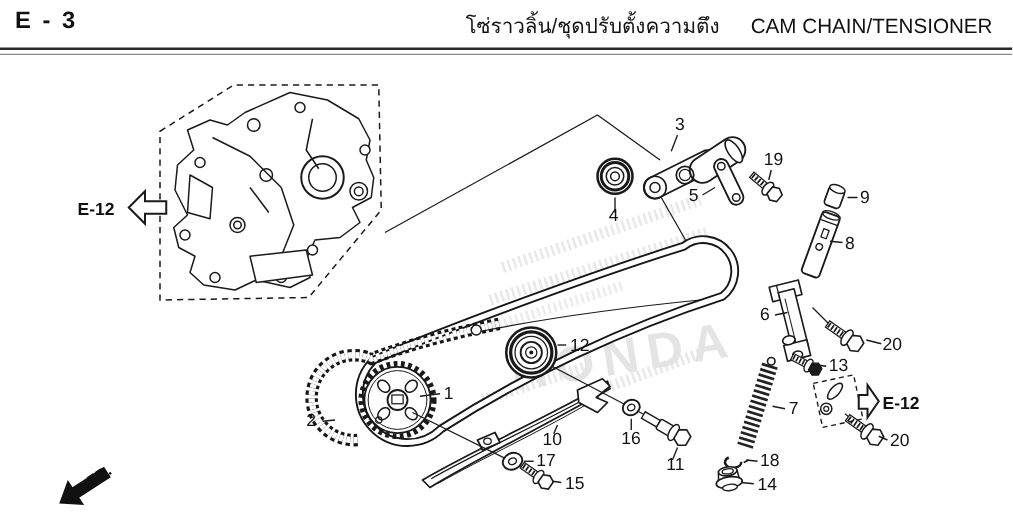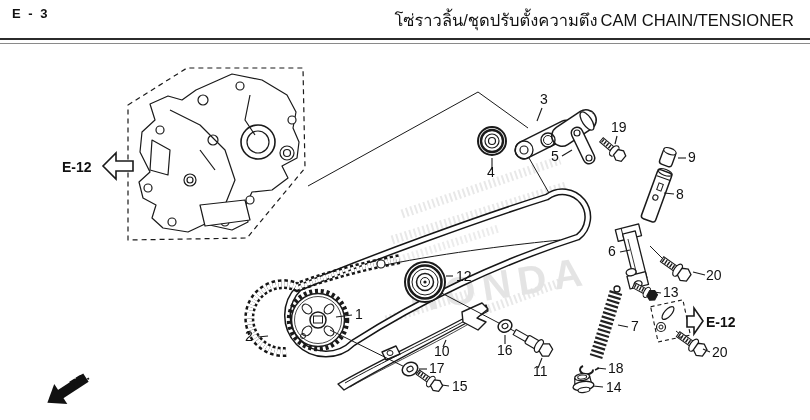--- a/index.html
+++ b/index.html
@@ -1,20 +1,20 @@
 <!DOCTYPE html>
 <html><head>
 <meta charset="utf-8">
 <style>
   html,body{margin:0;padding:0;background:#fff;}
   .stage{position:relative;width:810px;height:420px;background:#ffffff;overflow:hidden;
          font-family:"Liberation Sans",sans-serif;color:#111;}
-  .hdr-code{position:absolute;left:12px;top:6px;font-size:13px;font-weight:700;letter-spacing:2px;}
+  .hdr-code{position:absolute;left:12px;top:6px;font-size:19px;font-weight:700;letter-spacing:2px;}
   .hdr-title{position:absolute;right:16px;top:7px;font-size:16.5px;font-weight:500;white-space:nowrap;}
-  .hdr-title .th{margin-right:3px;}
+  .hdr-title .th{margin-right:25px;}
   .rule{position:absolute;left:0;top:38px;width:810px;height:3px;
         border-top:2px solid #2b2b2b;border-bottom:1px solid #8a8a8a;}
   svg{position:absolute;left:0;top:0;}
   svg text{font-family:"Liberation Sans","DejaVu Sans",sans-serif;fill:#111;}
   .callout{font-size:14px;font-weight:500;}
   .ref{font-size:14px;font-weight:700;}
   .wm{font-size:40px;font-weight:700;letter-spacing:7px;fill:#e2e2e2;}
 </style>
 </head>
 <body>

